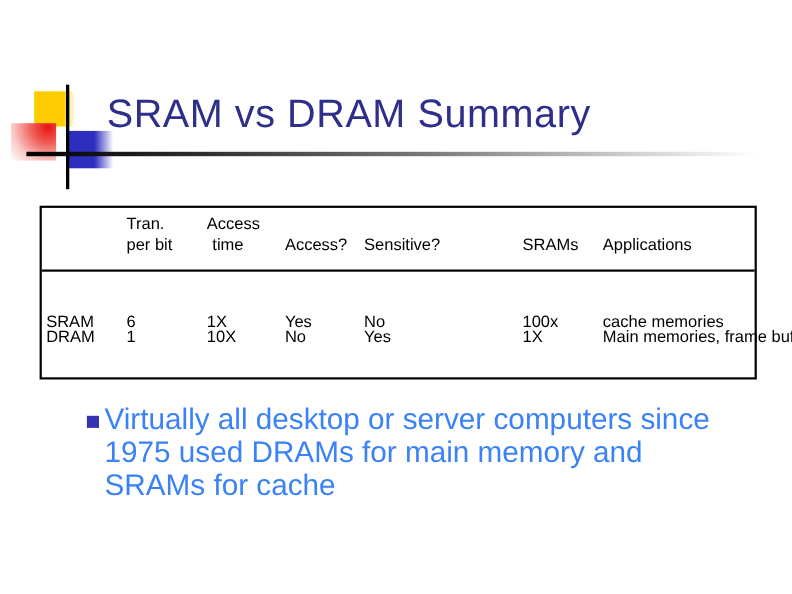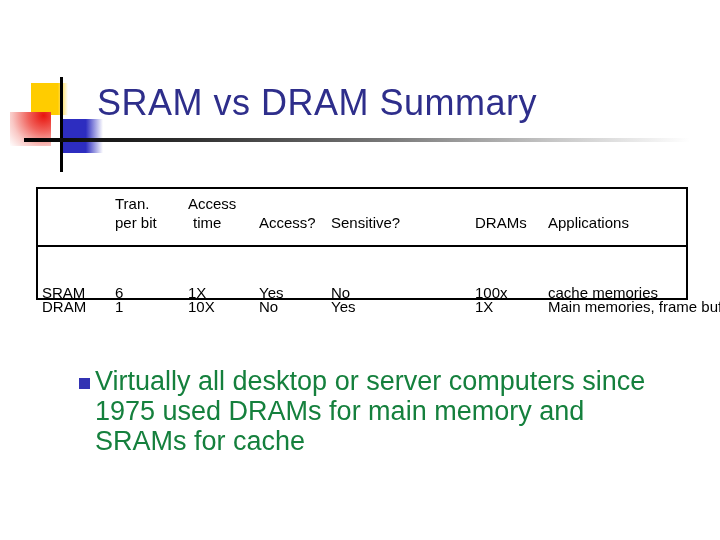--- a/index.html
+++ b/index.html
@@ -43,21 +43,21 @@
     margin: 0;
     font-size: 36px; line-height: 42px; font-weight: 400;
     letter-spacing: 0.5px;
     color: var(--title-color);
     white-space: nowrap;
   }
 
   
   .cmp-table {
     position: absolute; left: 36px; top: 187px;
-    width: 652px; height: 113px;
+    width: 652px; height: 158px;
     border: 2px solid #000;
     box-sizing: border-box;
     font-size: 15px; line-height: 19px;
   }
   .cmp-table .cell { position: absolute; white-space: nowrap; }
   .header-sep {
     position: absolute; left: 0; top: 56px; width: 100%; height: 2px;
     background: #000;
   }
   .hdr-2line { top: 5px; }
@@ -76,21 +76,21 @@
   .row-1 { top: 108px; }
   .cell-wrap { white-space: normal; width: 138px; }
 
   
   .bullet-marker {
     position: absolute; left: 79px; top: 378px; width: 11px; height: 11px;
     background: var(--bullet-color);
   }
   .bullet-text {
     position: absolute; left: 95px; top: 366px;
-    font-size: 27px; line-height: 30px; color: #15803d;
+    font-size: 27px; line-height: 30px; color: #3b82f6;
   }
   .bullet-text .line { white-space: nowrap; }
 </style>
 </head>
 <body>
 
 <div class="slide">
 
   <div class="deco-yellow"></div>
   <div class="deco-red"></div>
@@ -106,21 +106,21 @@
     <div class="cell col-tran hdr-2line">
       <div class="line">Tran.</div>
       <div class="line">per bit</div>
     </div>
     <div class="cell col-access hdr-2line">
       <div class="line">Access</div>
       <div class="line indent-line">time</div>
     </div>
     <div class="cell col-persist hdr-1line">Access?</div>
     <div class="cell col-sensitive hdr-1line">Sensitive?</div>
-    <div class="cell col-cost hdr-1line">DRAMs</div>
+    <div class="cell col-cost hdr-1line">SRAMs</div>
     <div class="cell col-applications hdr-1line">Applications</div>
 
     <div class="cell col-label row-0">SRAM</div>
     <div class="cell col-tran row-0">6</div>
     <div class="cell col-access row-0">1X</div>
     <div class="cell col-persist row-0">Yes</div>
     <div class="cell col-sensitive row-0">No</div>
     <div class="cell col-cost row-0">100x</div>
     <div class="cell col-applications row-0 cell-wrap">cache memories</div>
 

